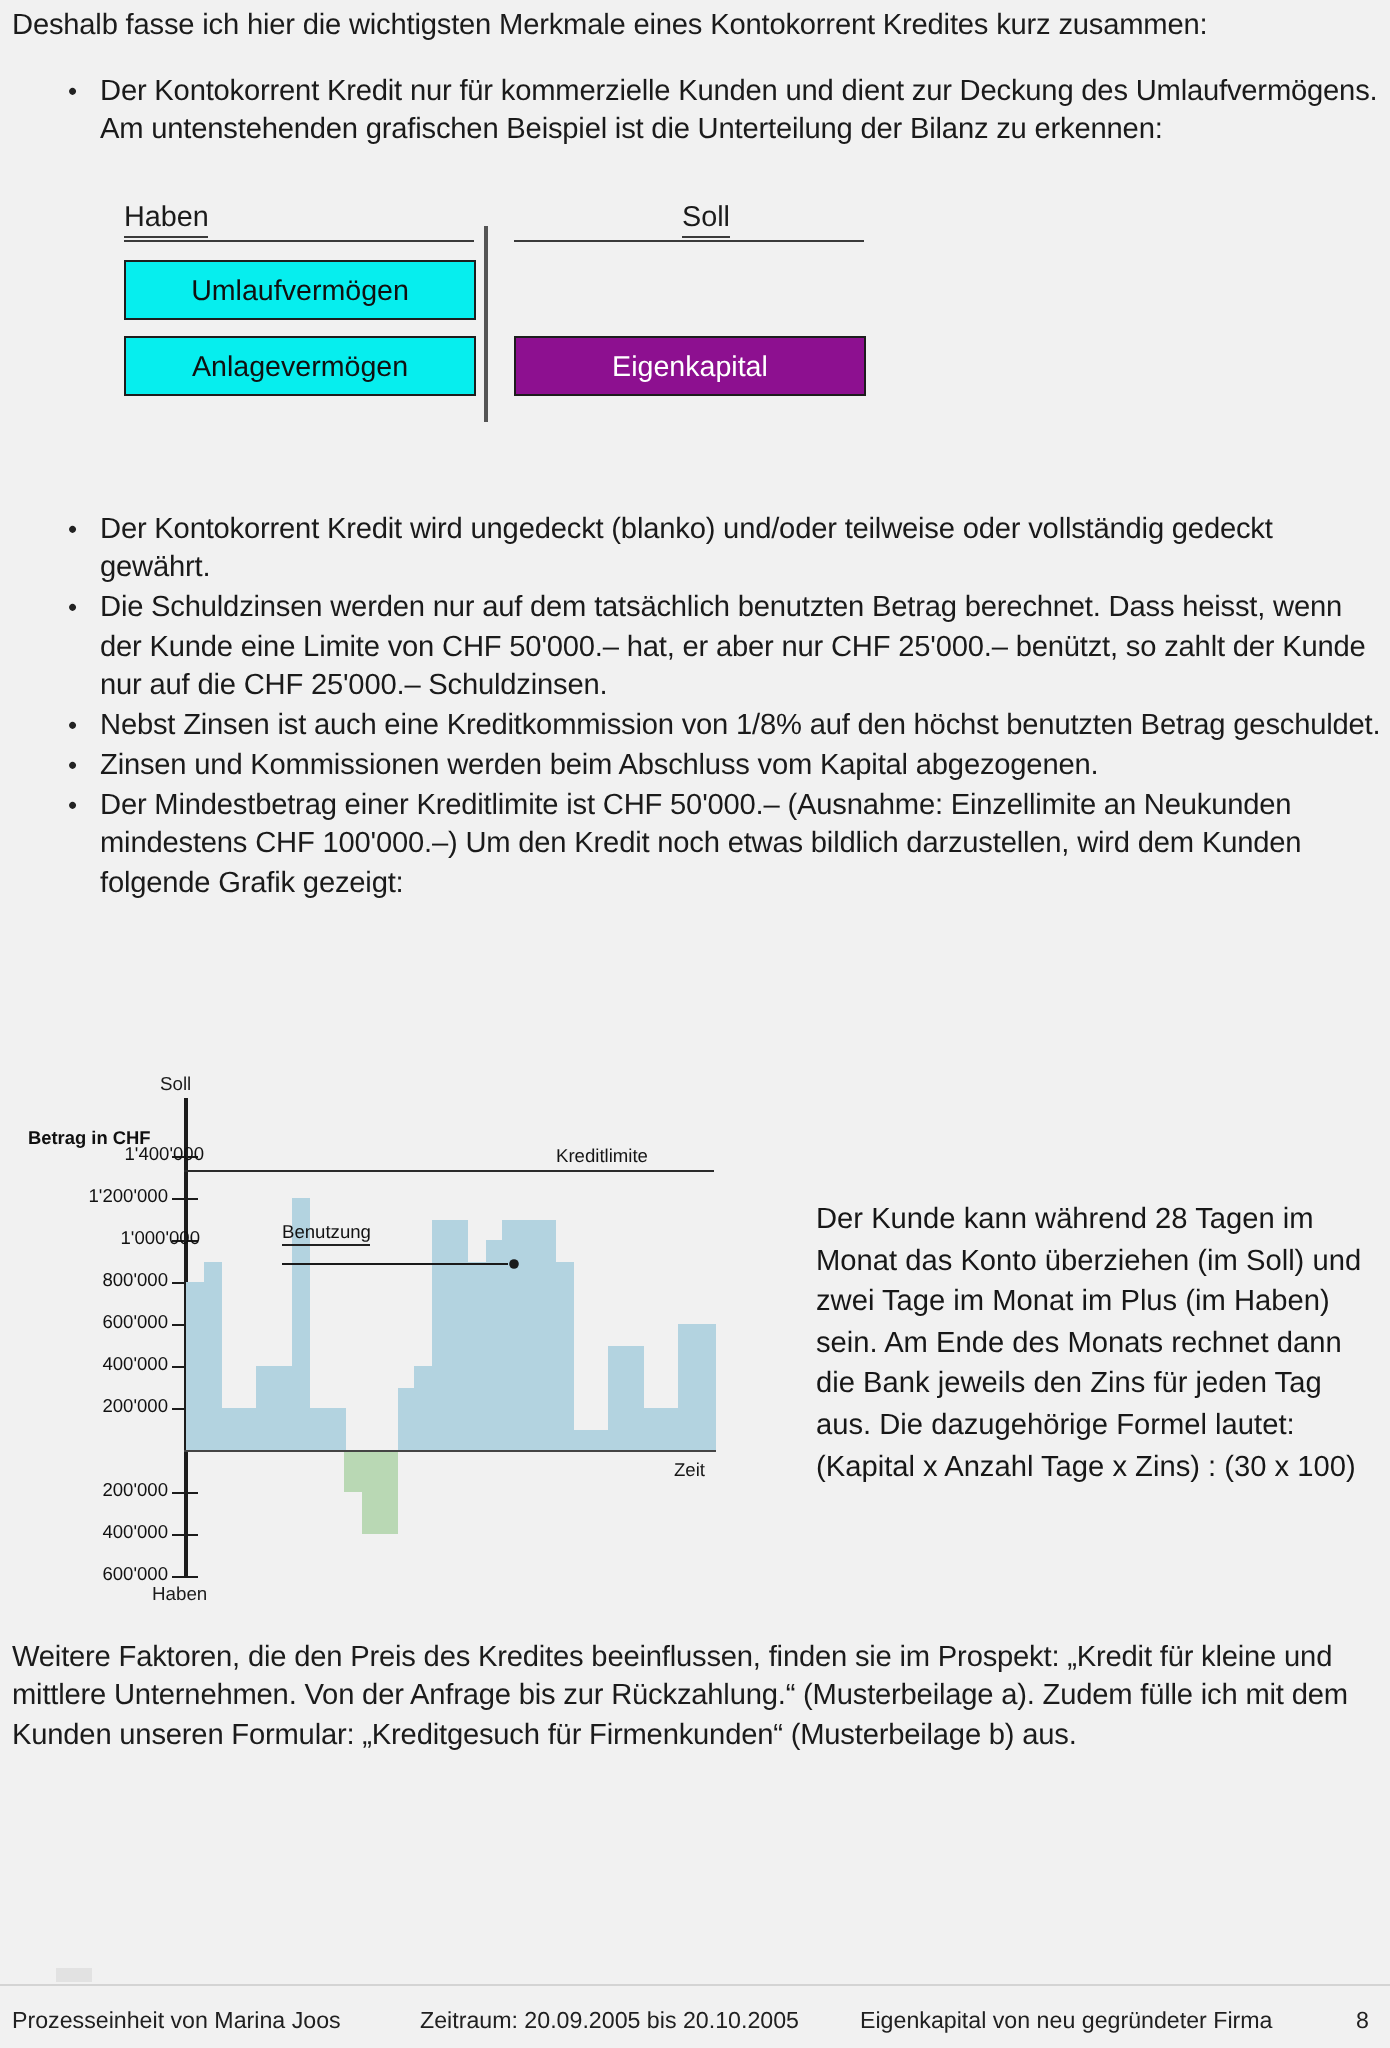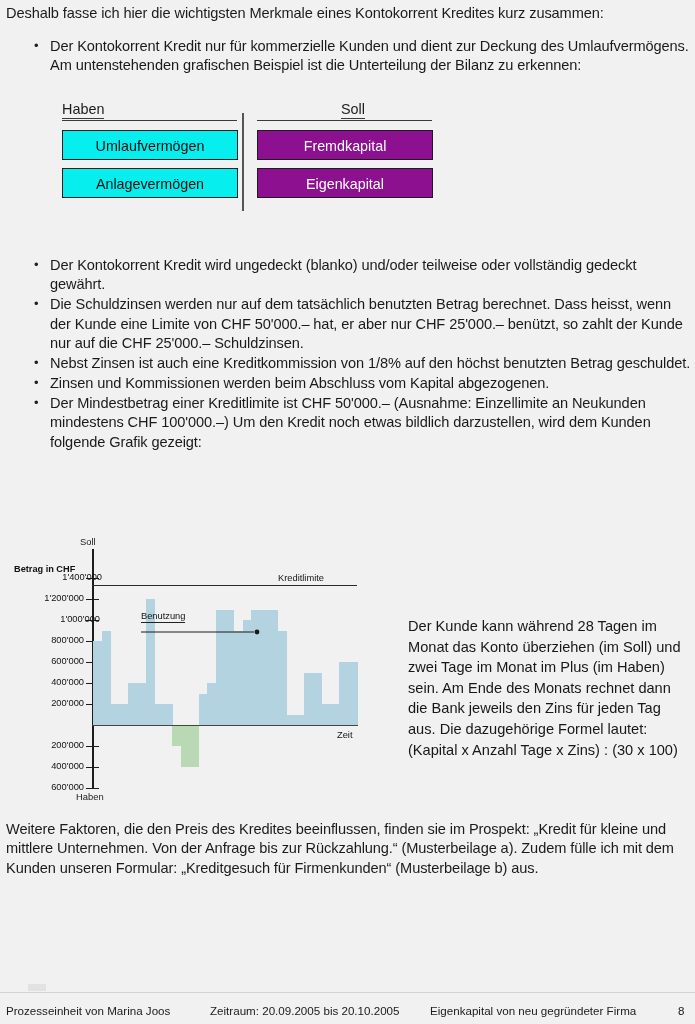--- a/index.html
+++ b/index.html
@@ -273,21 +273,20 @@
   
   .side-para {
     position: absolute;
     left: 408px;
     top: 600px;
     width: 276px;
     font-size: 14.6px;
     line-height: 20.6px;
     color: #171717;
     letter-spacing: 0px;
-    margin-top: 16px;
   }
   
   .closing {
     position: absolute;
     left: 6px;
     top: 820px;
     width: 686px;
   }
   
   .footer-rule {
@@ -334,21 +333,20 @@
   </ul>
 
   <div class="bilanz">
     <div class="hdr haben">Haben</div>
     <div class="hdr soll">Soll</div>
     <div class="rule-left"></div>
     <div class="rule-right"></div>
     <div class="divider"></div>
     <div class="box cyan r1">Umlaufvermögen</div>
     <div class="box cyan r2">Anlagevermögen</div>
-    <div class="box purple r1">Fremdkapital</div>
     <div class="box purple r2">Eigenkapital</div>
   </div>
 
   <ul class="bullets list-main">
     <li><span>Der Kontokorrent Kredit wird ungedeckt (blanko) und/oder teilweise oder vollständig gedeckt gewährt.</span></li>
     <li><span>Die Schuldzinsen werden nur auf dem tatsächlich benutzten Betrag berechnet. Dass heisst, wenn der Kunde eine Limite von CHF 50'000.– hat, er aber nur CHF 25'000.– benützt, so zahlt der Kunde nur auf die CHF 25'000.– Schuldzinsen.</span></li>
     <li><span>Nebst Zinsen ist auch eine Kreditkommission von 1/8% auf den höchst benutzten Betrag geschuldet.</span></li>
     <li><span>Zinsen und Kommissionen werden beim Abschluss vom Kapital abgezogenen.</span></li>
     <li><span>Der Mindestbetrag einer Kreditlimite ist CHF 50'000.– (Ausnahme: Einzellimite an Neukunden mindestens CHF 100'000.–) Um den Kredit noch etwas bildlich darzustellen, wird dem Kunden folgende Grafik gezeigt:</span></li>
   </ul>

